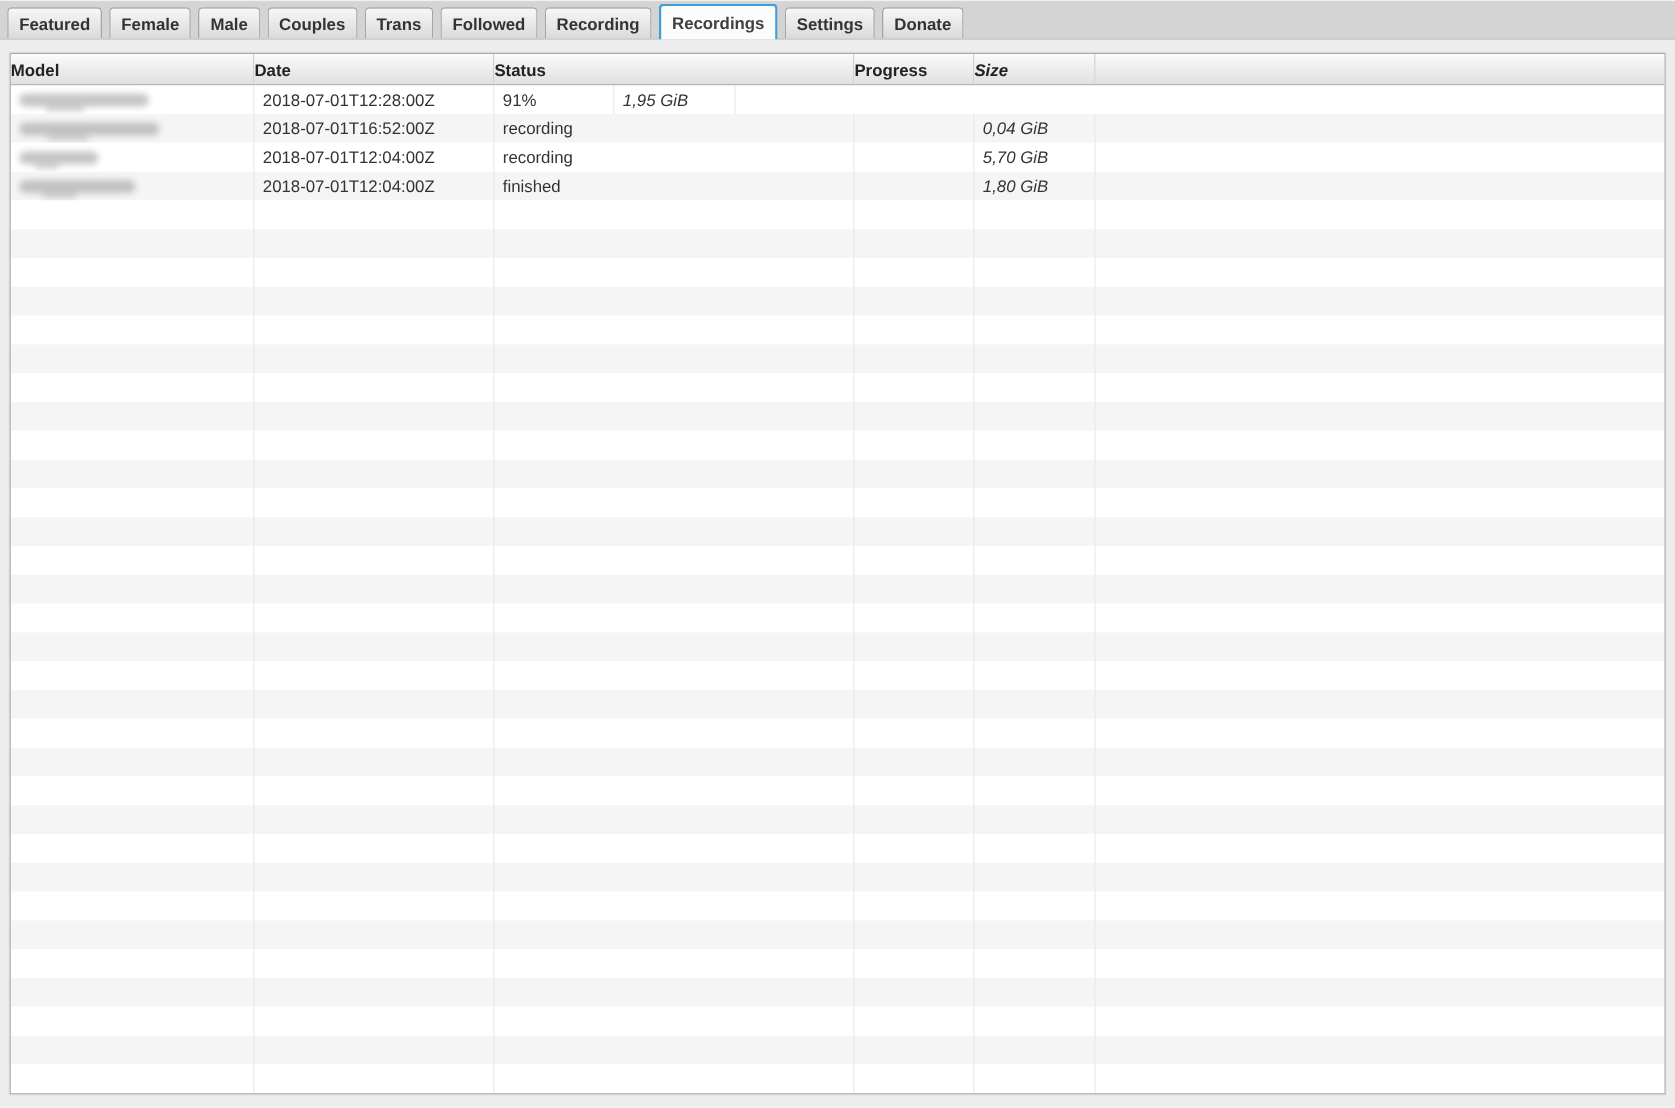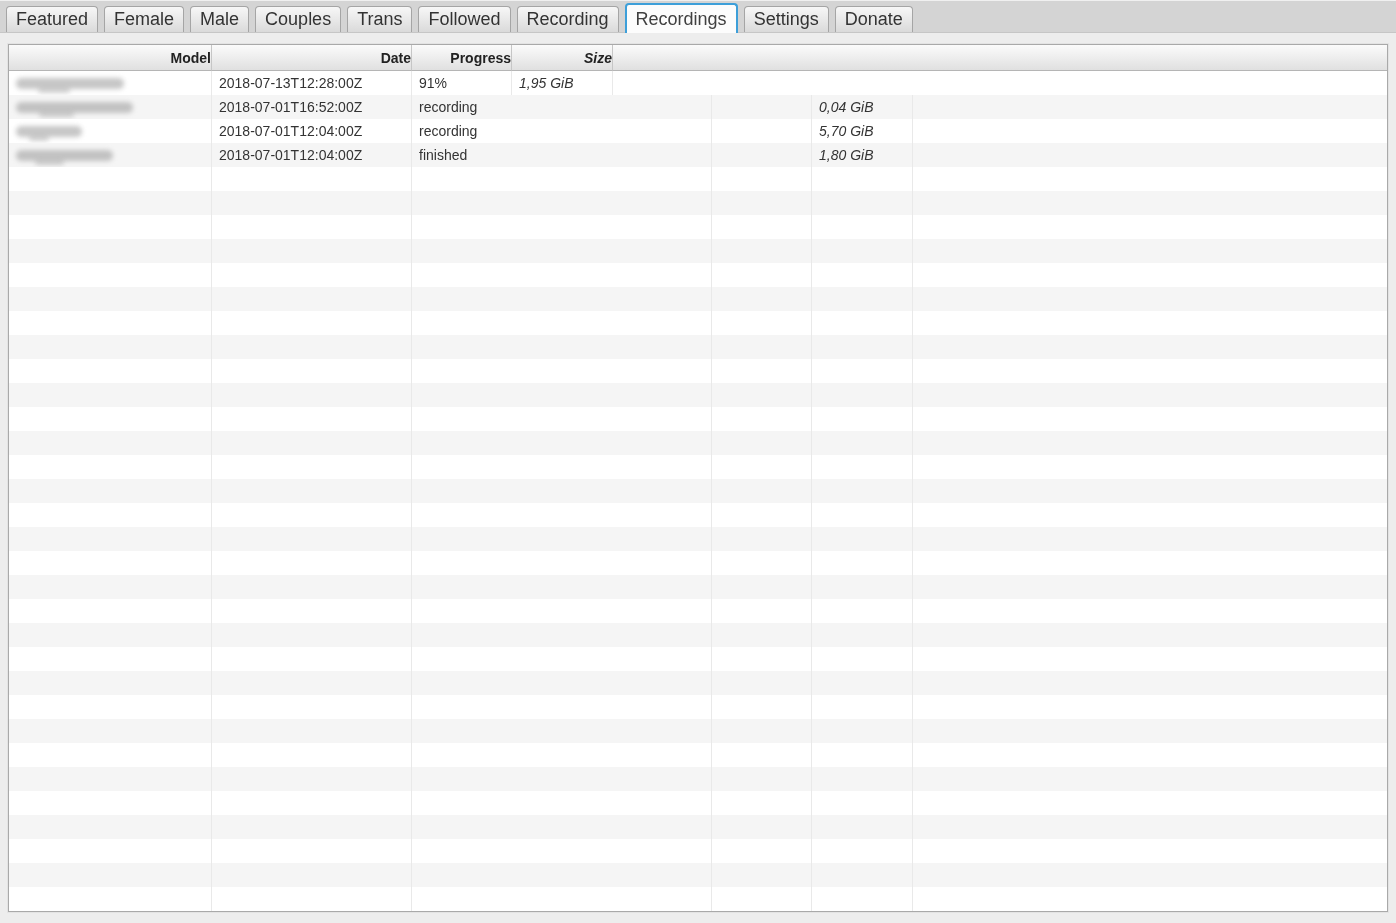--- a/index.html
+++ b/index.html
@@ -21,23 +21,24 @@
   }
   .tab {
     height:26px;
     display:flex; align-items:center;
     padding:0 9px;
     margin-right:6px;
     background:linear-gradient(#f7f7f7,#dadada);
     border:1px solid #a5a5a5;
     border-bottom:none;
     border-radius:4px 4px 0 0;
-    font-size:18px; color:#333;
+    font-size:14px; color:#333;
     cursor:default;
     position:relative;
+    font-weight:bold;
   }
   .tab.active {
     height:30px;
     background:#fcfcfc;
     border:2px solid #3d9fd9;
     border-bottom:none;
     margin-bottom:-1px;
     z-index:2;
     color:#404040;
   }
@@ -48,21 +49,21 @@
     position:absolute; left:8px; top:10px;
     width:1380px; height:868px;
     background:#fff;
     border:1px solid #a9a9a9;
     box-shadow:0 0 0 1px #e3e3e3;
     overflow:hidden;
   }
 
   .thead { display:flex; height:26px; width:100%; }
   .th {
-    display:flex; align-items:center; justify-content:flex-end;
+    display:flex; align-items:center; justify-content:flex-start;
     background:linear-gradient(#fbfbfb,#e0e0e0);
     border-right:1px solid #c6c6c6;
     border-bottom:1px solid #b5b5b5;
     font-size:14px; font-weight:bold; color:#222;
     flex-shrink:0;
   }
   .th.c-fill { border-right:none; }
 
   .tbody { width:100%; }
   .tr { display:flex; height:24px; background:#fff; }
@@ -139,36 +140,39 @@
     </div>
   <div class="content">
     <div class="table-wrap">
       <div class="thead" id="thead">
           <div class="th c-model">
     <span>Model</span>
   </div>
           <div class="th c-date">
     <span>Date</span>
   </div>
+          <div class="th c-status">
+    <span>Status</span>
+  </div>
           <div class="th c-progress">
     <span>Progress</span>
   </div>
           <div class="th c-size">
     <span>Size</span>
   </div>
           <div class="th c-fill">
     <span></span>
   </div>
         </div>
       <div class="tbody" id="tbody">
           <div class="tr">
     <div class="td c-model">
               <div class="blurbar" style="width: 108px;"></div>
             </div>
-    <div class="td c-date">2018-07-13T12:28:00Z</div>
+    <div class="td c-date">2018-07-01T12:28:00Z</div>
     <div class="td c-progress">91%</div>
     <div class="td c-size">1,95 GiB</div>
     <div class="td c-fill"></div>
   </div>
           <div class="tr">
     <div class="td c-model">
               <div class="blurbar" style="width: 117px;"></div>
             </div>
     <div class="td c-date">2018-07-01T16:52:00Z</div>
     <div class="td c-status">recording</div>

